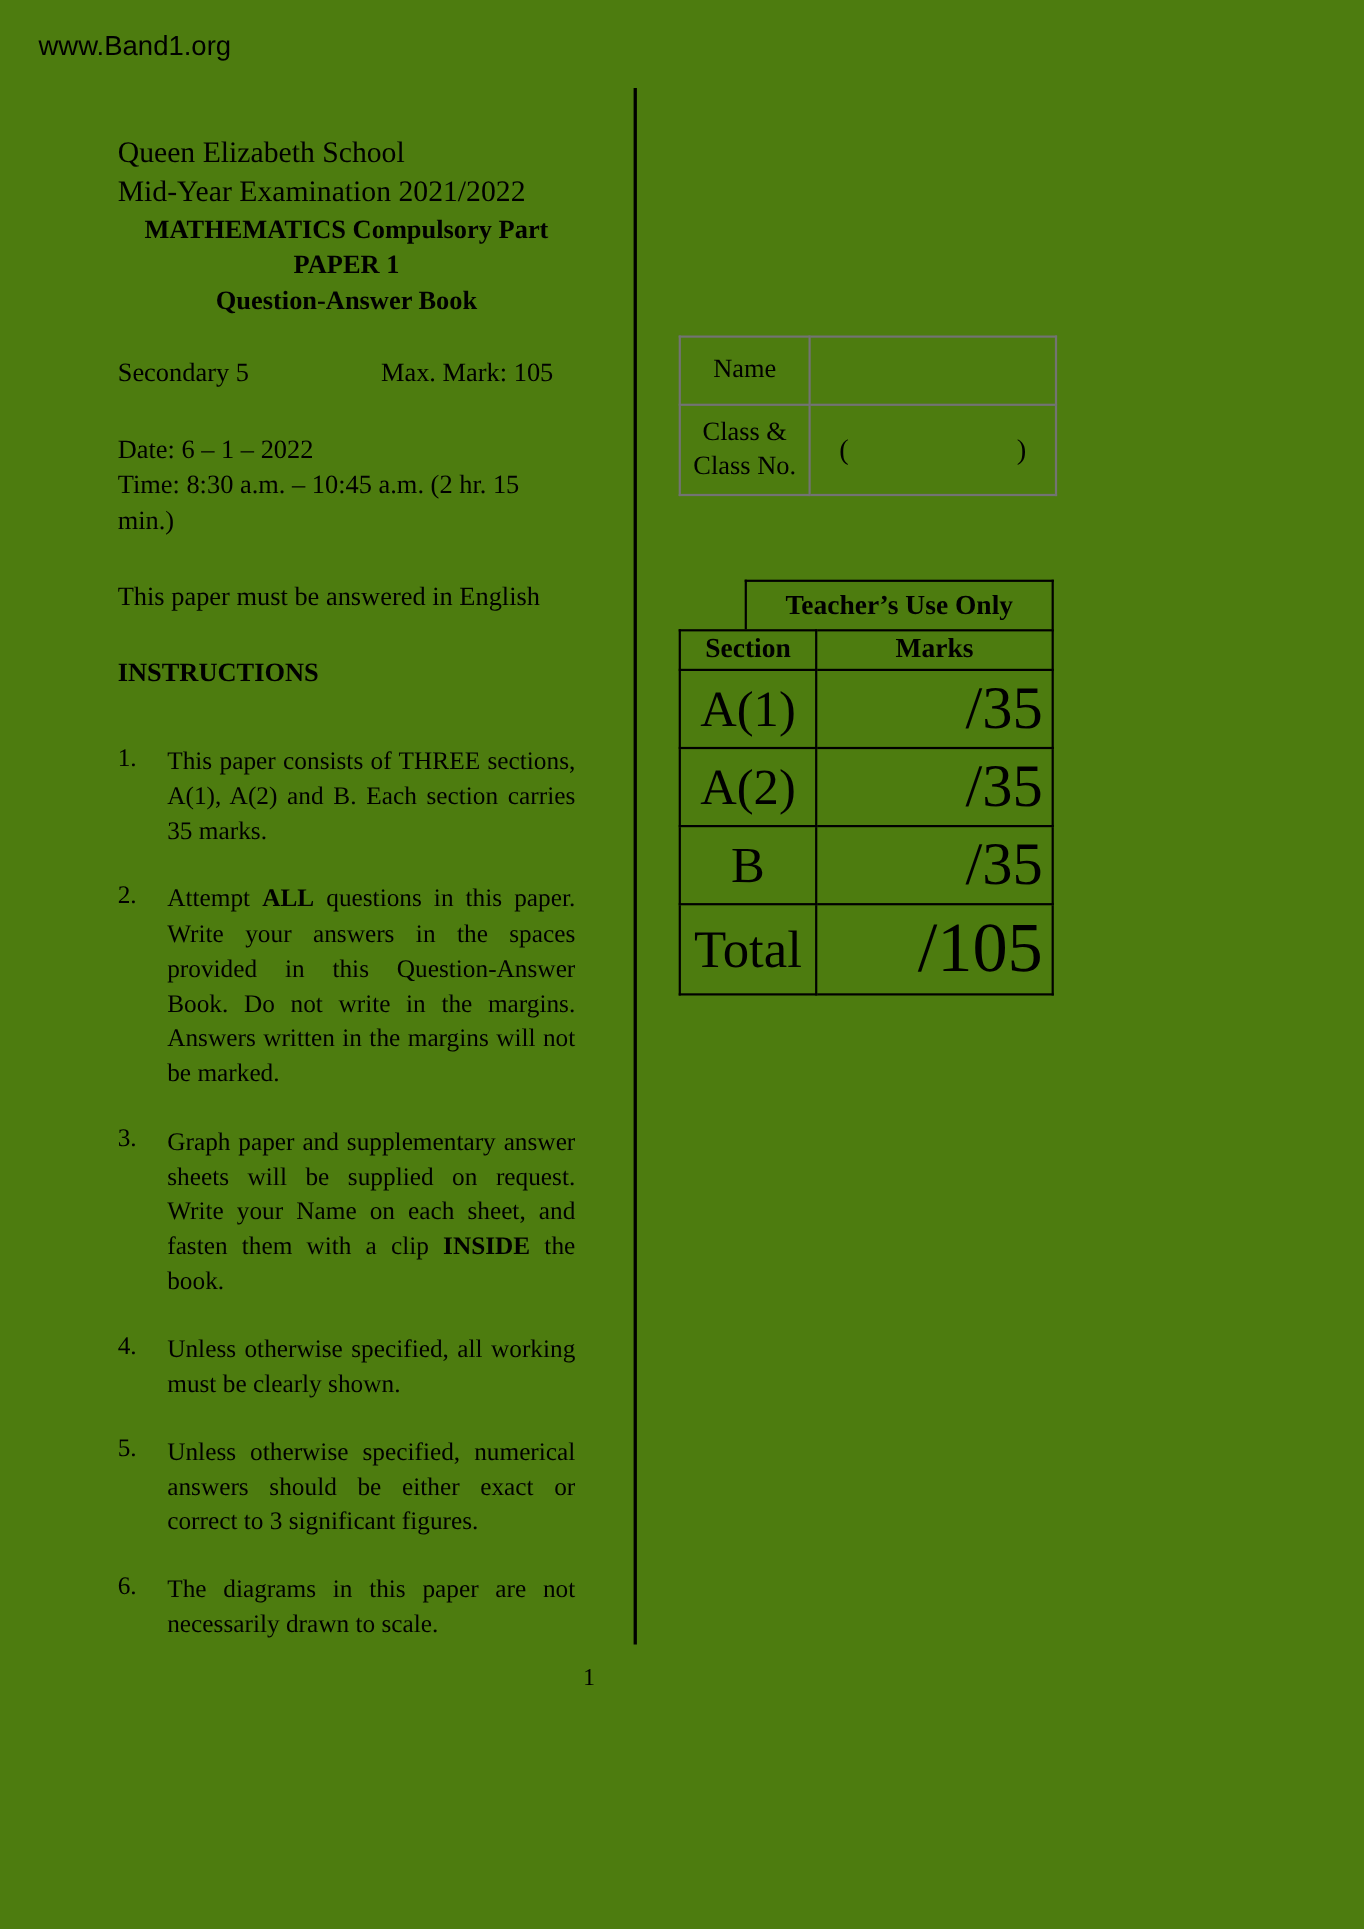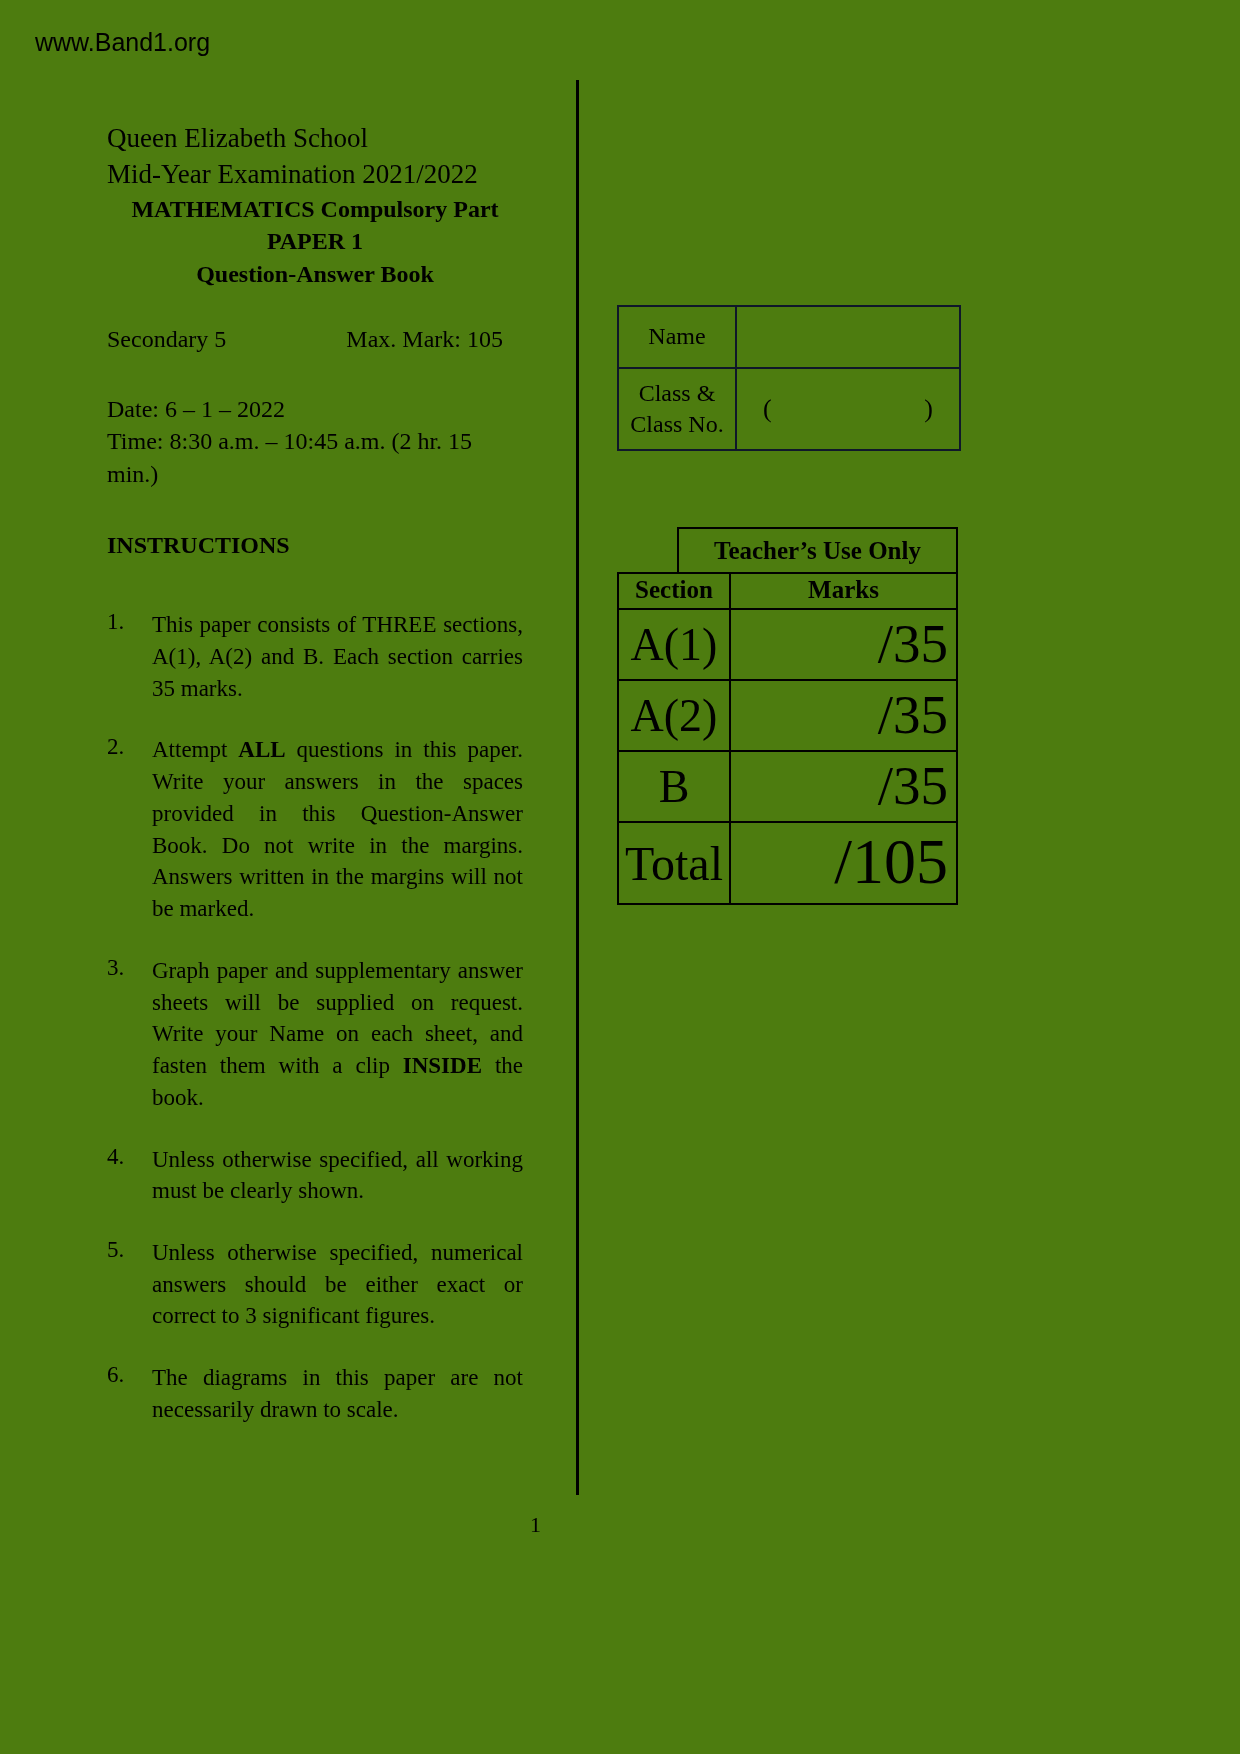--- a/index.html
+++ b/index.html
@@ -59,21 +59,21 @@
   .instr-body { flex: 1; text-align: justify; line-height: 1.38; }
   
   .name-table {
     position: absolute;
     left: 617px;
     top: 305px;
     width: 344px;
     border-collapse: collapse;
   }
   .name-table td {
-    border: 2px solid #0f172a;
+    border: 2px solid #737373;
     font-size: 24px;
     vertical-align: middle;
   }
   .name-table .label-cell { width: 118px; text-align: center; line-height: 1.3; padding: 6px 4px; }
   .name-table .row-name td { height: 62px; }
   .name-table .row-class td { height: 82px; }
   .paren-cell { padding: 0 14px; }
   .paren-wrap { display: flex; justify-content: space-between; padding: 0 12px; font-size: 26px; }
   
   .marks-wrap {
@@ -98,21 +98,21 @@
   .marks-table .section-cell {
     text-align: center;
     font-size: 46px;
     padding: 4px 0;
   }
   .marks-table .marks-cell {
     text-align: right;
     font-size: 55px;
     padding: 2px 8px 4px 0;
   }
-  .marks-table tr.total-row .section-cell { font-size: 48px; padding: 8px 0; }
+  .marks-table tr.total-row .section-cell { font-size: 48px; padding: 8px 12px; }
   .marks-table tr.total-row .marks-cell { font-size: 64px; }
   
   .page-number {
     position: absolute;
     left: 530px;
     top: 1512px;
     font-size: 22px;
   }
 </style>
 </head>
@@ -139,20 +139,21 @@
     <div class="meta-row">
       <span>Secondary 5</span>
       <span class="right-part">Max. Mark: 105</span>
     </div>
 
     <div class="date-block">
       <div>Date: 6 – 1 – 2022</div>
       <div>Time: 8:30 a.m. – 10:45 a.m. (2 hr. 15 min.)</div>
     </div>
 
+    <div class="lang-line">This paper must be answered in English</div>
 
     <div class="instructions-title">INSTRUCTIONS</div>
 
     <div class="instructions-list">
         <div class="instr-item">
           <div class="instr-num">1.</div>
           <div class="instr-body"><span>This paper consists of THREE sections, A(1), A(2) and B. Each section carries 35 marks.</span></div>
         </div>
         <div class="instr-item">
           <div class="instr-num">2.</div>

